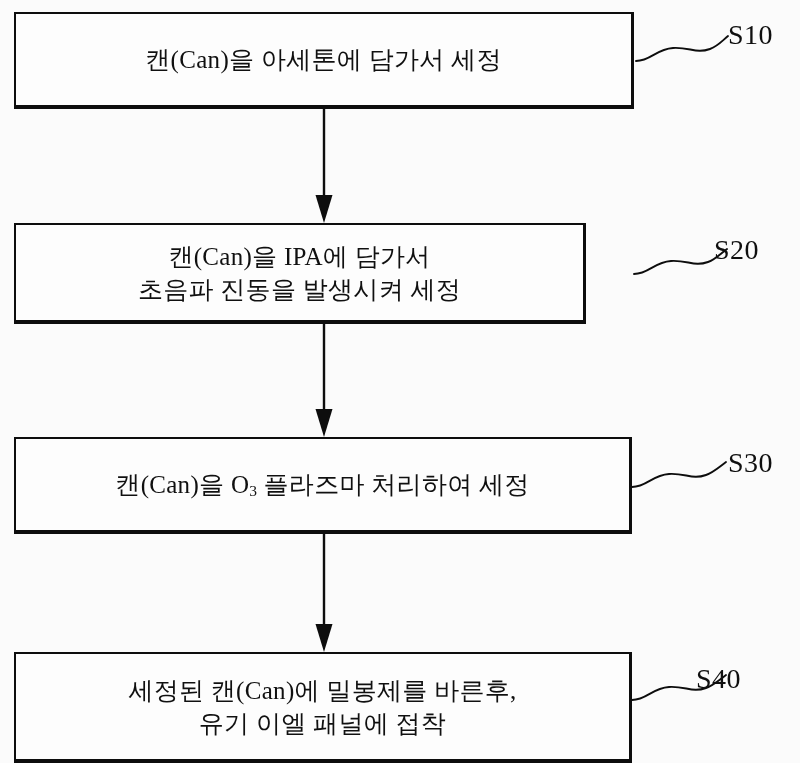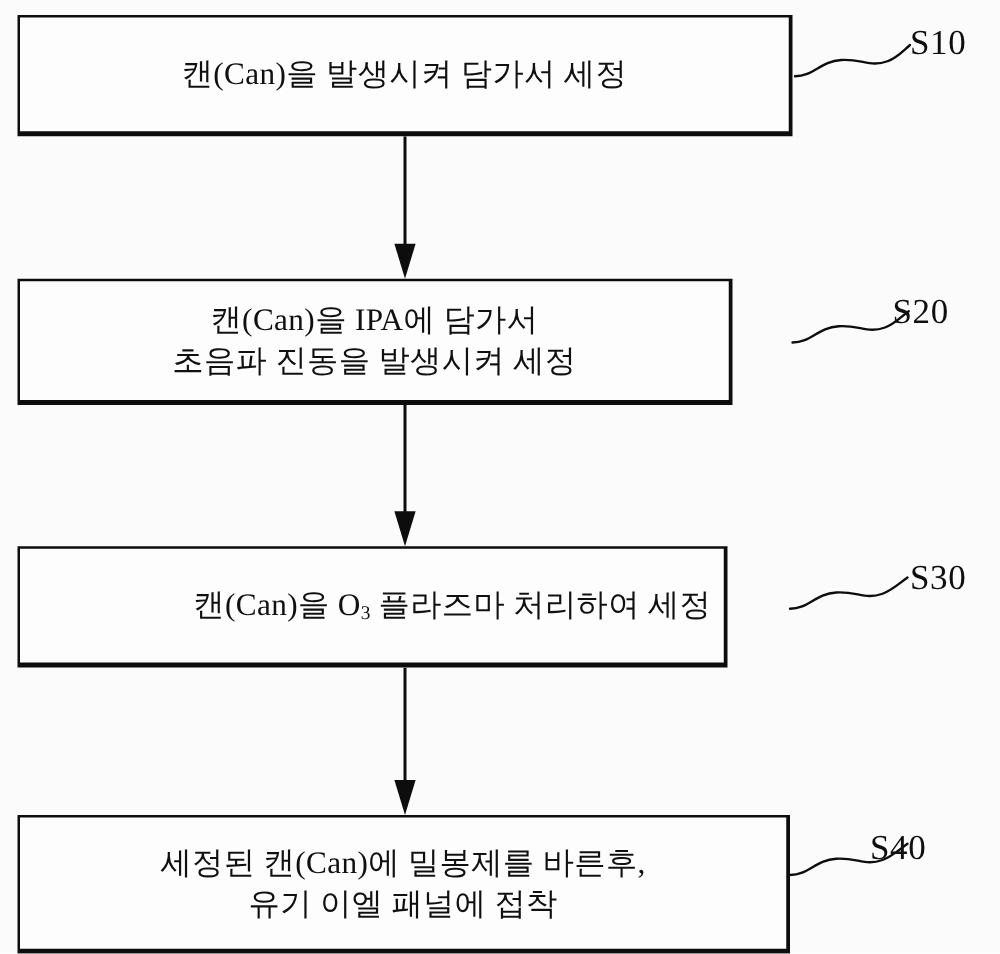--- a/index.html
+++ b/index.html
@@ -53,21 +53,21 @@
   .step-label {
     position: absolute;
     font-family: Liberation Serif, serif;
     font-size: 28px;
     color: #0f0f0f;
     letter-spacing: 0.5px;
     white-space: nowrap;
   }
   #box1 { left: 14px;  top: 12px;  width: 620px; height: 97px; }
   #box2 { left: 14px;  top: 223px; width: 572px; height: 101px; }
-  #box3 { left: 14px;  top: 437px; width: 568px; height: 97px; justify-content: flex-end; }
+  #box3 { left: 14px;  top: 437px; width: 618px; height: 97px; }
   #box4 { left: 14px;  top: 652px; width: 618px; height: 111px; }
 
   #label1 { left: 728px; top: 19px; }
   #label2 { left: 714px; top: 234px; }
   #label3 { left: 728px; top: 447px; text-align: center; }
   #label4 { left: 696px; top: 663px; }
 </style>
 </head>
 <body>
 
@@ -93,21 +93,21 @@
     <path d="M 636 61 C 651 61, 656 49, 673 48 C 690 47, 696 54, 710 49 C 718 46, 722 41, 728 36" fill="none" stroke="#0d0d0d" stroke-width="1.9" stroke-linecap="round"></path>
 
     <path d="M 634 274 C 649 274, 654 262, 671 261 C 688 260, 694 267, 708 262 C 716 259, 720 254, 727 249" fill="none" stroke="#0d0d0d" stroke-width="1.9" stroke-linecap="round"></path>
 
     <path d="M 632 487 C 647 487, 652 475, 669 474 C 686 473, 692 480, 706 475 C 714 472, 719 467, 726 462" fill="none" stroke="#0d0d0d" stroke-width="1.9" stroke-linecap="round"></path>
 
     <path d="M 632 700 C 647 700, 652 688, 669 687 C 686 686, 692 693, 706 688 C 714 685, 719 680, 726 675" fill="none" stroke="#0d0d0d" stroke-width="1.9" stroke-linecap="round"></path>
   </svg>
 
   <div class="box" id="box1">
-    <span class="box-text">캔(Can)을 발생시켜 담가서 세정</span>
+    <span class="box-text">캔(Can)을 아세톤에 담가서 세정</span>
   </div>
 
   <div class="box" id="box2">
     <span class="box-text">캔(Can)을 IPA에 담가서
 초음파 진동을 발생시켜 세정</span>
   </div>
 
   <div class="box" id="box3">
     <span class="box-text"><span>캔(Can)을 O</span><sub>3</sub><span> 플라즈마 처리하여 세정</span></span>
   </div>

